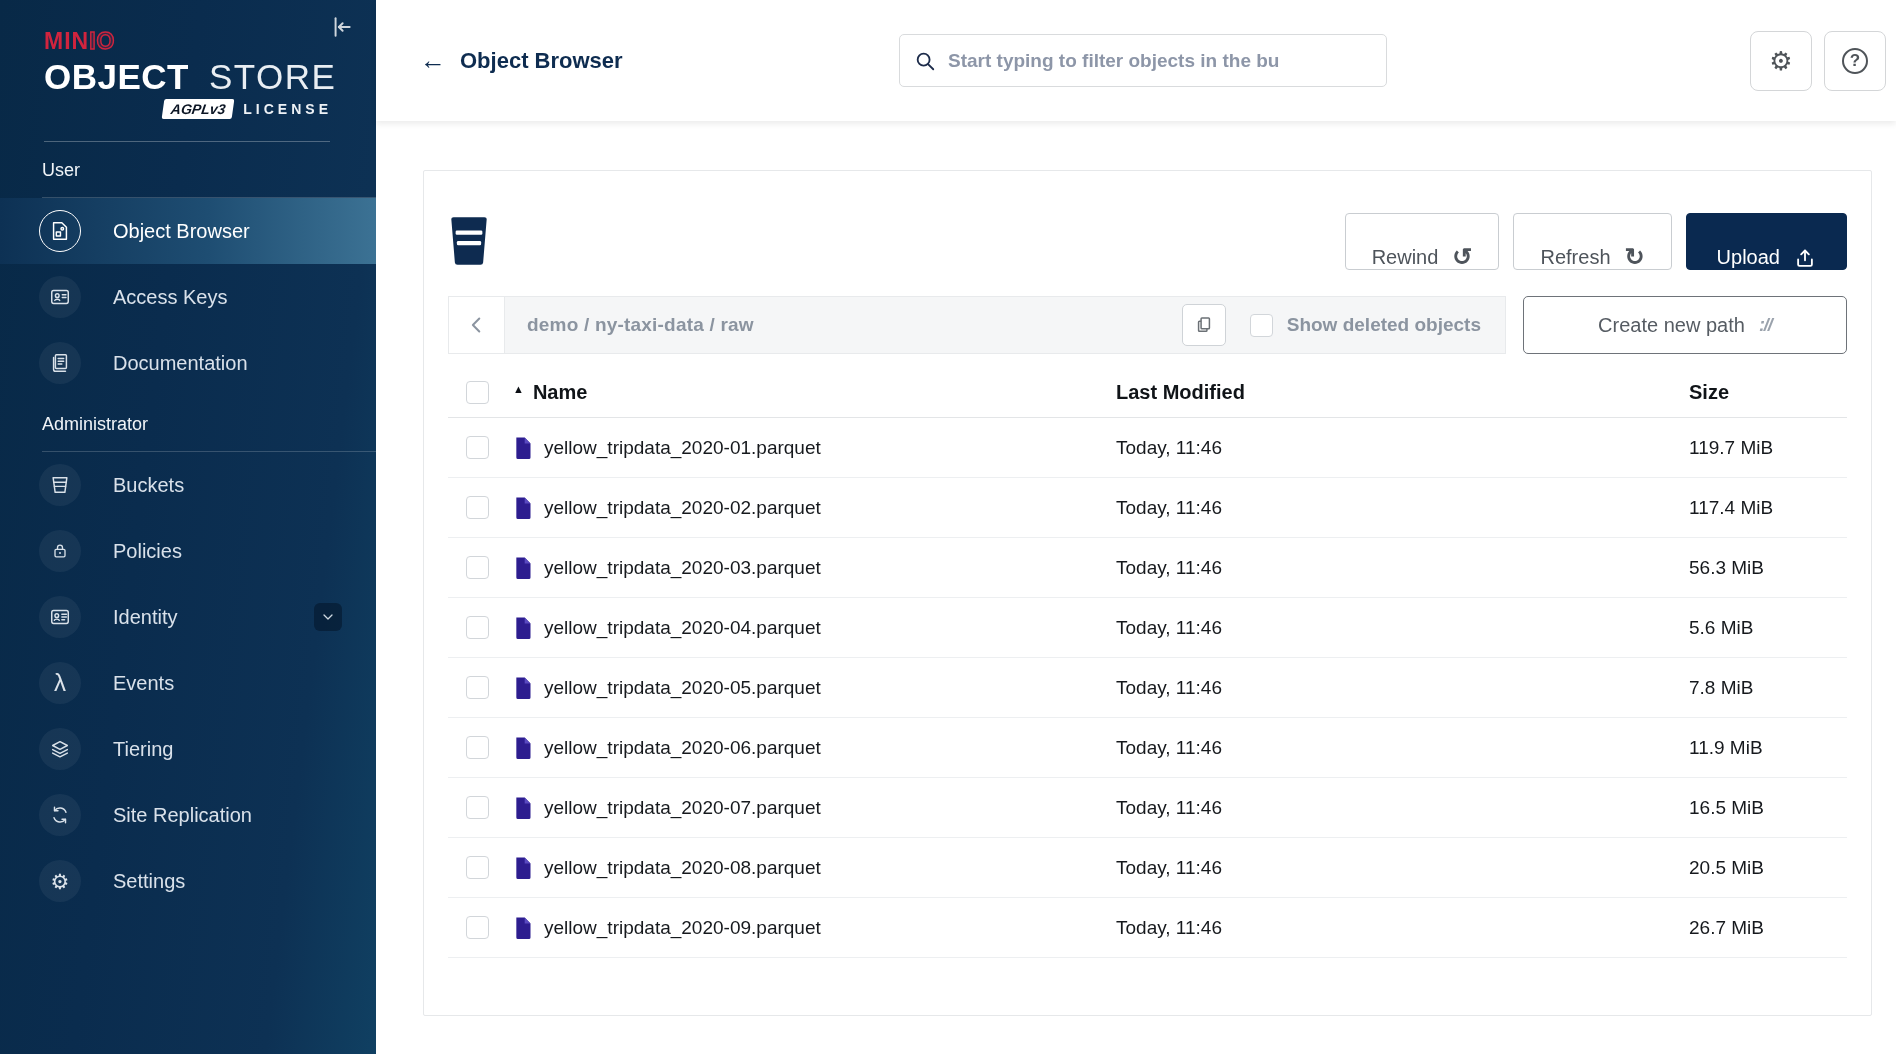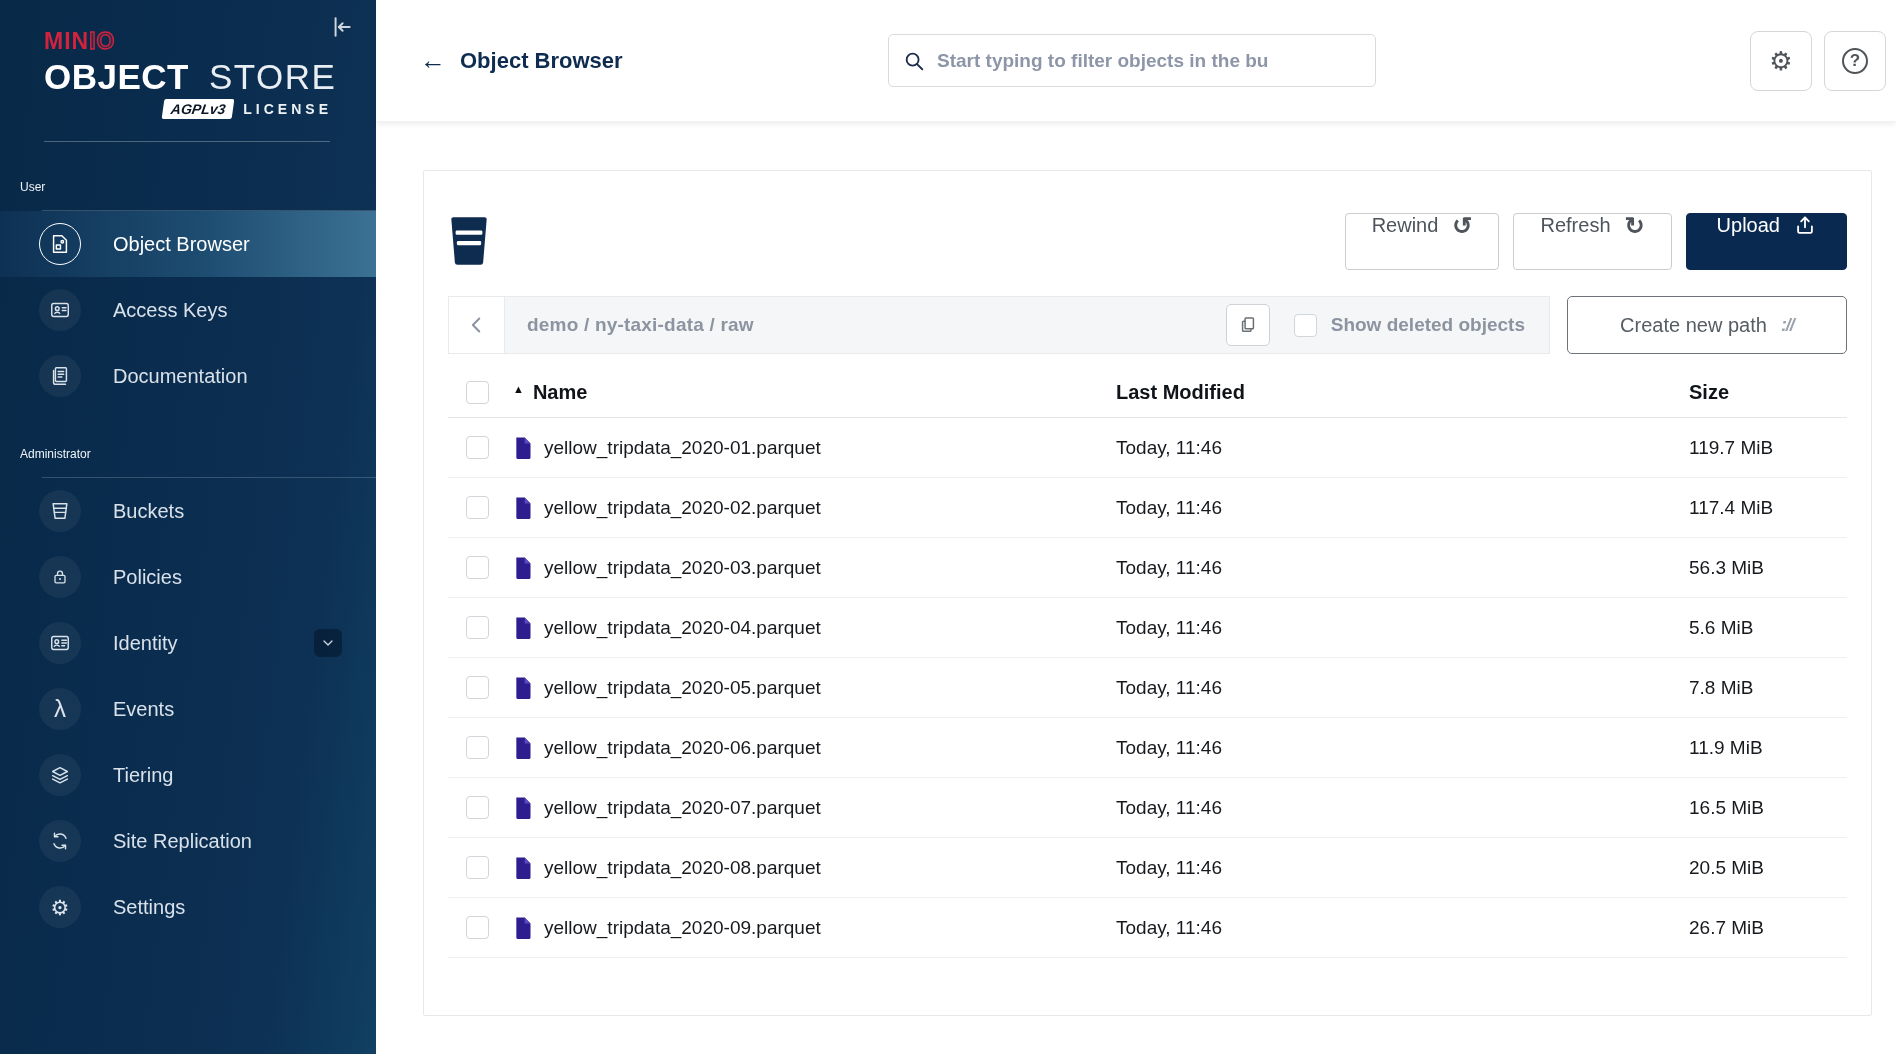--- a/index.html
+++ b/index.html
@@ -16,41 +16,41 @@
   .brand .io { color:rgba(208,36,62,.22); -webkit-text-stroke:1.4px #d0243e; }
   .logo-title { margin-top:2px; font-size:35px; color:#fff; letter-spacing:.5px; white-space:nowrap; }
   .logo-title .obj { font-weight:800; }
   .logo-title .store { font-weight:300; color:#e9eef3; margin-left:20px; letter-spacing:1.5px; }
   .license-row { display:flex; justify-content:flex-end; align-items:center; margin:2px 44px 0 0; gap:10px; }
   .agpl-badge { background:#fff; color:#0b1524; font-weight:800; font-style:italic; font-size:14px;
     padding:2px 8px; transform:skewX(-8deg); border-radius:2px; }
   .license-label { font-size:14px; letter-spacing:4px; color:#eef2f6; font-weight:600; }
   .logo-divider { height:1px; background:rgba(255,255,255,.28); margin:22px 46px 0 44px; }
 
-  .section-label { padding-left:20px; margin-top:38px; font-size:12px; color:#f0f4f8; }
+  .section-label { padding-left:42px; margin-top:18px; font-size:18px; color:#f0f4f8; }
   .section-divider { height:1px; background:rgba(255,255,255,.18); margin:16px 0 0 42px; }
 
   .s-item { display:flex; align-items:center; height:66px; padding-left:39px; cursor:pointer; }
   .s-item .icircle { width:42px; height:42px; border-radius:50%; flex:0 0 42px;
     background:rgba(255,255,255,.055); display:flex; align-items:center; justify-content:center; }
   .s-item .s-label { margin-left:32px; font-size:20px; color:#d9e1ea; }
   .s-item.active { background:linear-gradient(90deg,#0d3154 0%,#1e4d72 55%,#3c7294 100%); }
   .s-item.active .icircle { background:transparent; border:1.5px solid #fff; }
   .s-item.active .s-label { color:#fff; }
   .chev-btn { margin-left:auto; margin-right:34px; width:28px; height:28px; border:none; cursor:pointer;
     border-radius:6px; background:rgba(3,20,40,.55); display:flex; align-items:center; justify-content:center; }
   .glyph-ic { font-size:21px; line-height:1; color:#dce3ea; }
 
   
   .main { flex:1; display:flex; flex-direction:column; background:#fff; }
   .topbar { position:relative; height:121px; flex:0 0 121px; display:flex; align-items:center;
     padding:0 10px 0 44px; background:#fff; box-shadow:0 3px 6px rgba(0,0,0,.08); z-index:2; }
   .back-btn { background:none; border:none; font-size:26px; color:#0e2c50; cursor:pointer; font-weight:700; }
   .page-title { font-size:22px; font-weight:700; color:#0e2c50; margin-left:14px; }
-  .search-box { position:absolute; left:512px; top:34px; width:488px; height:53px; border:1px solid #d9dbdd;
+  .search-box { position:absolute; left:523px; top:34px; width:488px; height:53px; border:1px solid #d9dbdd;
     border-radius:5px; display:flex; align-items:center; padding:0 14px; background:#fff; }
   .search-box input { border:none; outline:none; flex:1; margin-left:12px; font-size:19px; font-weight:600;
     color:#2c3443; font-family:"Liberation Sans", sans-serif; background:transparent; }
   .search-box input::placeholder { color:#8d96a8; font-weight:600; }
   .top-actions { margin-left:auto; display:flex; gap:12px; }
   .sq-btn { width:62px; height:60px; border:1px solid #d4d6d8; border-radius:8px; background:#fff;
     display:flex; align-items:center; justify-content:center; cursor:pointer; color:#4f5459; }
   .sq-btn .glyph-ic { color:#4f5459; font-size:26px; }
   .help-circle { width:26px; height:26px; border:2px solid #4f5459; border-radius:50%;
     display:flex; align-items:center; justify-content:center; font-size:17px; font-weight:700; color:#4f5459; }
@@ -61,39 +61,39 @@
 
   .bucket-head { display:flex; align-items:flex-start; margin:6px 0 26px 0; }
   .bucket-svg { flex:0 0 42px; margin-top:14px; }
   .bucket-meta { margin-left:20px; }
   .bucket-name { font-size:29px; font-weight:800; color:#0a0e13; letter-spacing:.2px; }
   .bucket-info { margin-top:4px; width:734px; font-size:19px; line-height:31px; color:#9aa2ac; }
   .bucket-info .val { font-weight:700; color:#8a929d; }
   .bucket-info .gap { margin-left:24px; }
   .bucket-actions { margin-left:auto; display:flex; gap:14px; padding-top:12px; }
   .btn { height:57px; padding:0 26px; border:1px solid #c9cdd1; border-radius:4px; background:#fff;
-    font-size:20px; color:#4e545b; display:flex; align-items:flex-start; gap:14px; cursor:pointer;
+    font-size:20px; color:#4e545b; display:flex; align-items:flex-end; gap:14px; cursor:pointer;
     font-family:"Liberation Sans", sans-serif; }
   .btn .glyph-ic { color:#4e545b; font-size:24px; font-weight:700; }
   .btn.upload { background:#0a2950; border-color:#0a2950; color:#fff; padding:0 30px; }
 
   
   .path-bar { display:flex; align-items:stretch; height:58px; margin-bottom:14px; }
   .chevL-btn { width:56px; border:1px solid #e8eaec; border-right:none; background:#fff;
     display:flex; align-items:center; justify-content:center; cursor:pointer; }
   .crumb-strip { flex:1; background:#f5f6f7; border:1px solid #e8eaec; display:flex; align-items:center;
     padding:0 16px 0 22px; }
   .crumbs { font-size:19px; font-weight:700; color:#8b94a0; letter-spacing:.2px; }
   .copy-btn { margin-left:auto; width:44px; height:42px; background:#fff; border:1px solid #cfd3d7;
     border-radius:5px; display:flex; align-items:center; justify-content:center; cursor:pointer; }
   .cb { width:23px; height:23px; border:1.5px solid #d2d6da; border-radius:4px; background:#fff;
     display:inline-block; cursor:pointer; flex:0 0 auto; }
   .deleted-cb { margin:0 14px 0 24px; }
   .deleted-label { font-size:19px; font-weight:700; color:#8b94a0; margin-right:8px; }
-  .create-path { margin-left:17px; width:280px; border:1px solid #6e7379; border-radius:5px; background:#fff;
+  .create-path { margin-left:17px; width:324px; border:1px solid #6e7379; border-radius:5px; background:#fff;
     font-size:20px; color:#565c63; display:flex; align-items:center; justify-content:center; gap:14px;
     cursor:pointer; font-family:"Liberation Sans", sans-serif; }
   .cp-icon { font-size:18px; font-weight:700; color:#9aa2ac; font-style:italic; letter-spacing:-1px; }
 
   
   .thead { display:flex; align-items:center; height:50px; border-bottom:1px solid #e3e5e7;
     font-size:20px; font-weight:700; color:#101418; }
   .trow { display:flex; align-items:center; height:60px; border-bottom:1px solid #edeff1;
     font-size:19px; color:#16191d; cursor:pointer; }
   .c-check { width:65px; padding-left:18px; display:flex; align-items:center; }

